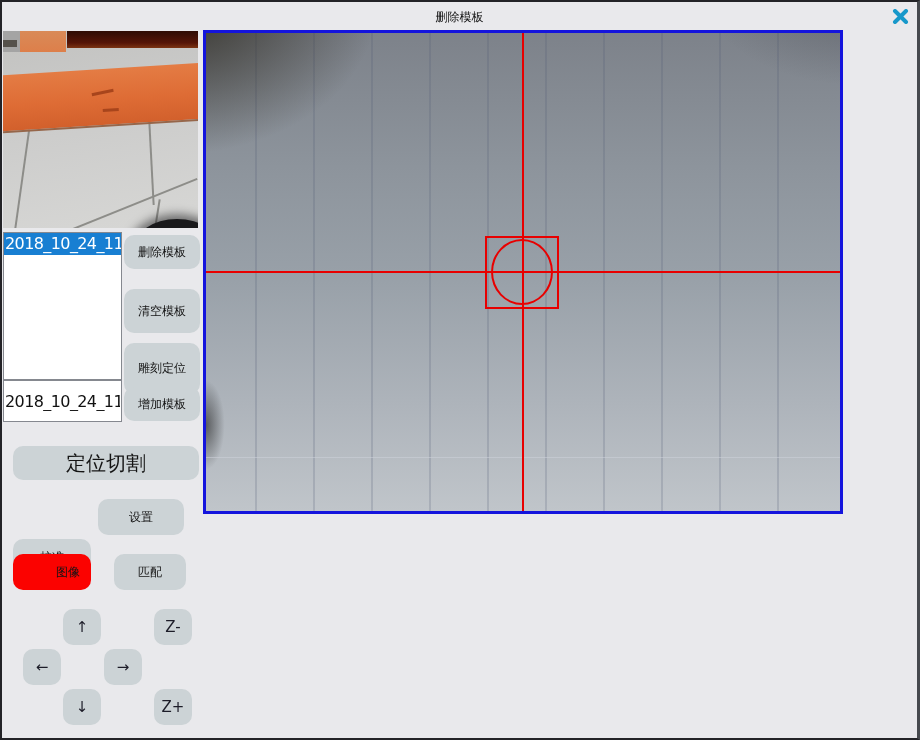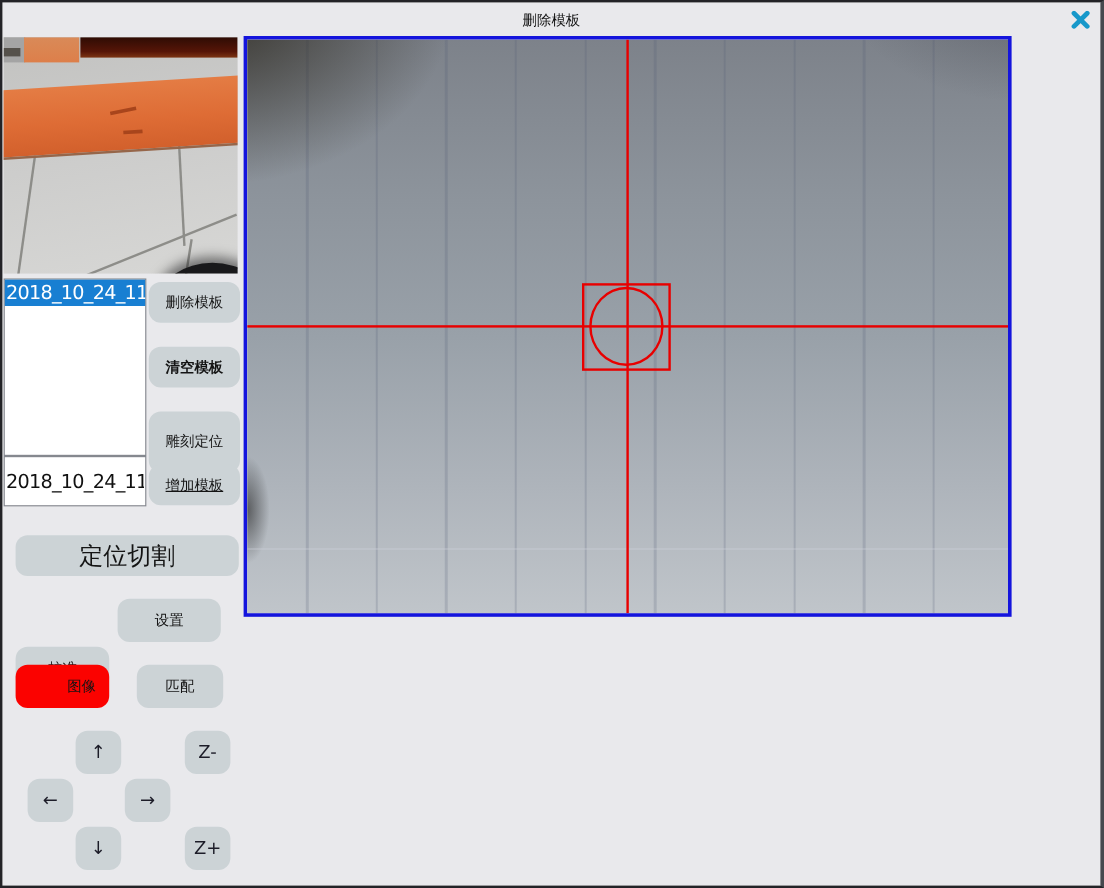--- a/index.html
+++ b/index.html
@@ -45,23 +45,23 @@
              line-height:22px; padding-left:1px; white-space:nowrap; overflow:hidden; letter-spacing:-0.6px; }
   .name-input { position:absolute; left:1px; top:378px; width:119px; height:42px;
                 border:1px solid #85888f; background:#fff; font-size:16px; letter-spacing:-0.6px;
                 padding:0 1px; color:#111; font-family:"DejaVu Sans","Liberation Sans",sans-serif; }
 
   
   .btn { position:absolute; display:flex; align-items:center; justify-content:center;
          background:#ccd3d6; border:none; border-radius:10px; color:#141414;
          font-size:12px; cursor:pointer; font-family:"DejaVu Sans","Liberation Sans",sans-serif; }
   .btn-del   { left:122px; top:233px; width:76px; height:34px; }
-  .btn-clear { left:122px; top:287px; width:76px; height:34px;font-weight:bold; }
+  .btn-clear { left:122px; top:287px; width:76px; height:44px; }
   .btn-carve { left:122px; top:341px; width:76px; height:51px; }
-  .btn-add   { left:122px; top:385px; width:76px; height:34px;text-decoration:underline; }
+  .btn-add   { left:122px; top:385px; width:76px; height:34px; }
   .btn-cut   { left:11px;  top:444px; width:186px; height:34px; font-size:20px; }
   .btn-cal   { left:11px;  top:497px; width:78px;  height:36px;margin-top:40px; }
   .btn-set   { left:96px; top:497px; width:86px;  height:36px; }
   .btn-img   { left:11px;  top:552px; width:78px;  height:36px; background:#fb0200;padding-left:32px; }
   .btn-match { left:112px; top:552px; width:72px;  height:36px;text-align:right; }
   .jog { width:38px; height:36px; font-size:15px; border-radius:10px; color:#1c1c28; }
   .jog-up    { left:61px;  top:607px; }
   .jog-zm    { left:152px; top:607px; }
   .jog-left  { left:21px;  top:647px; }
   .jog-right { left:102px; top:647px; }

